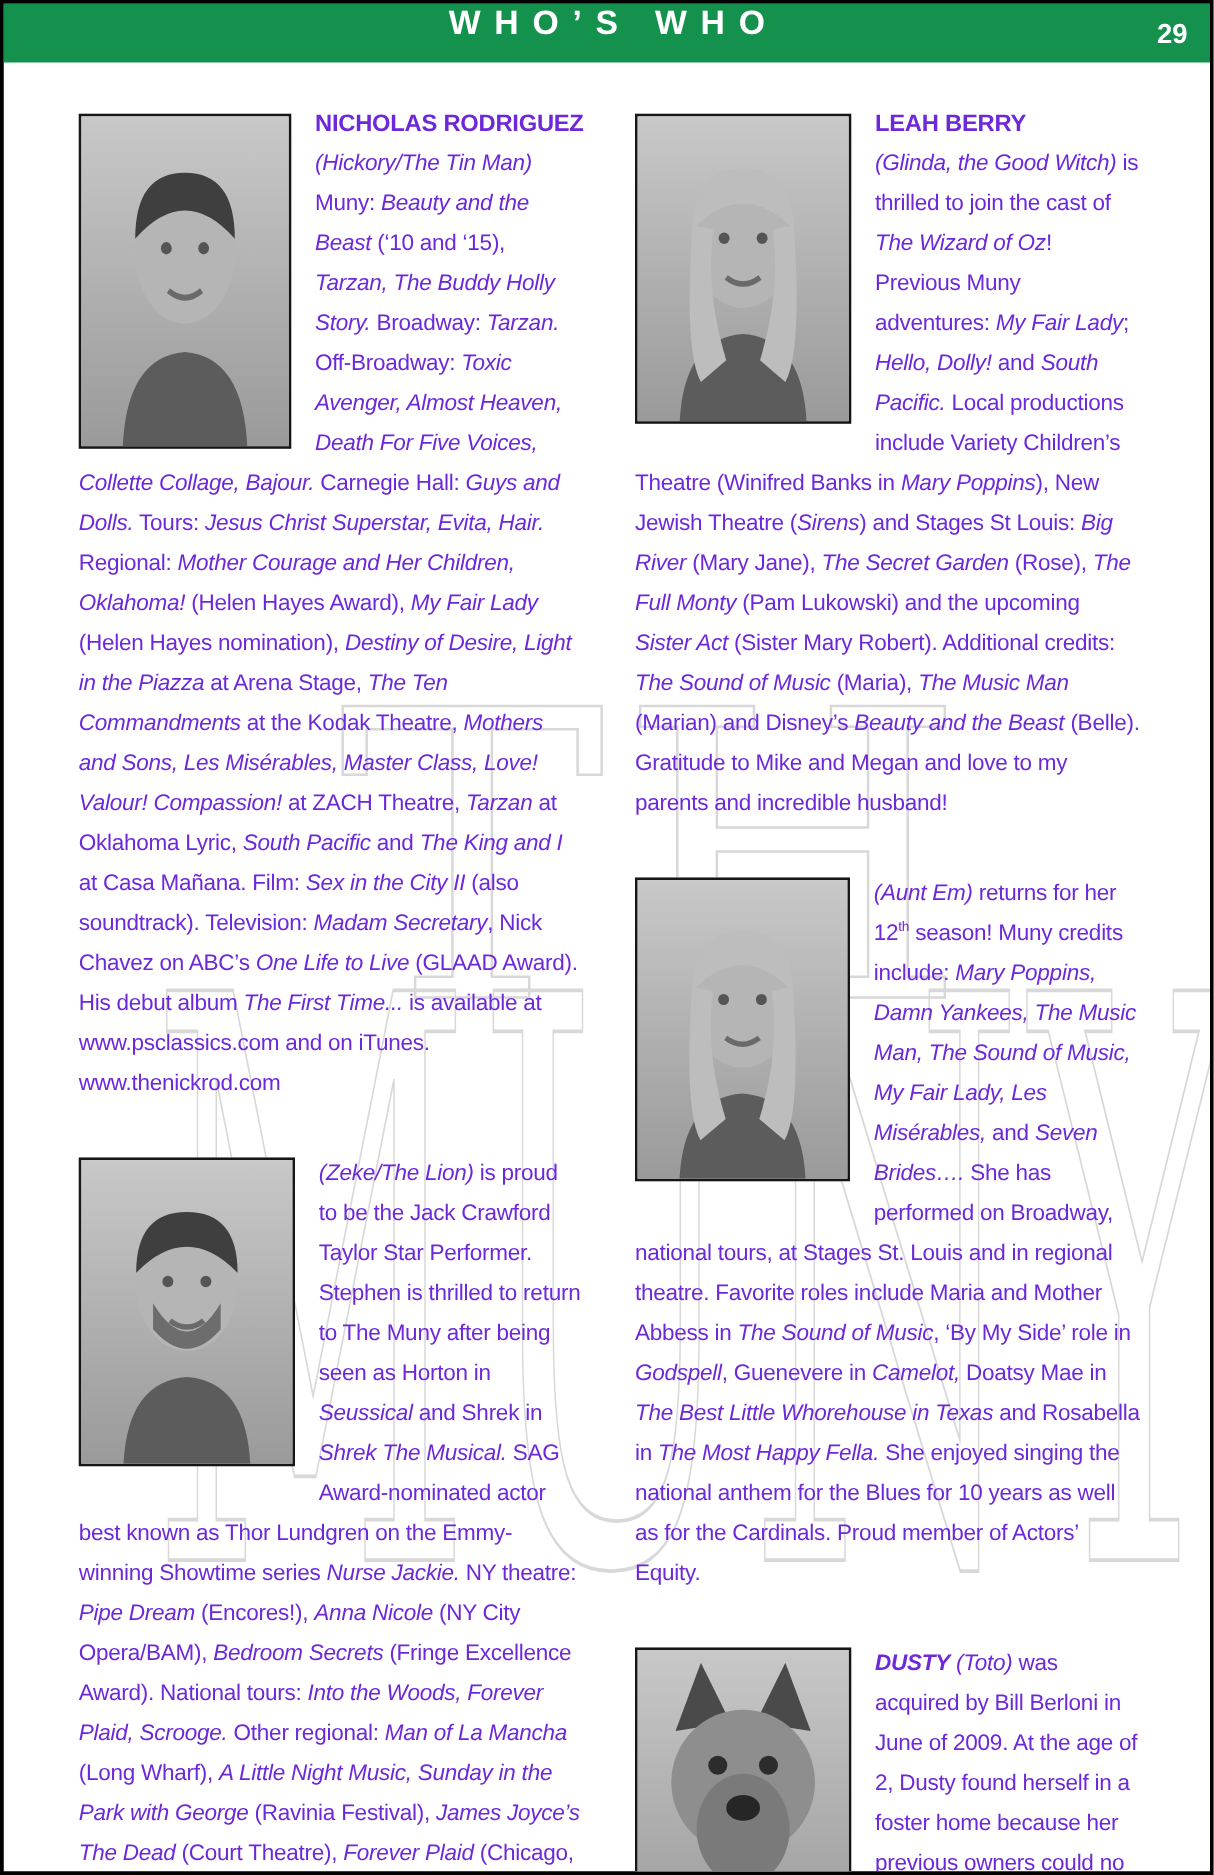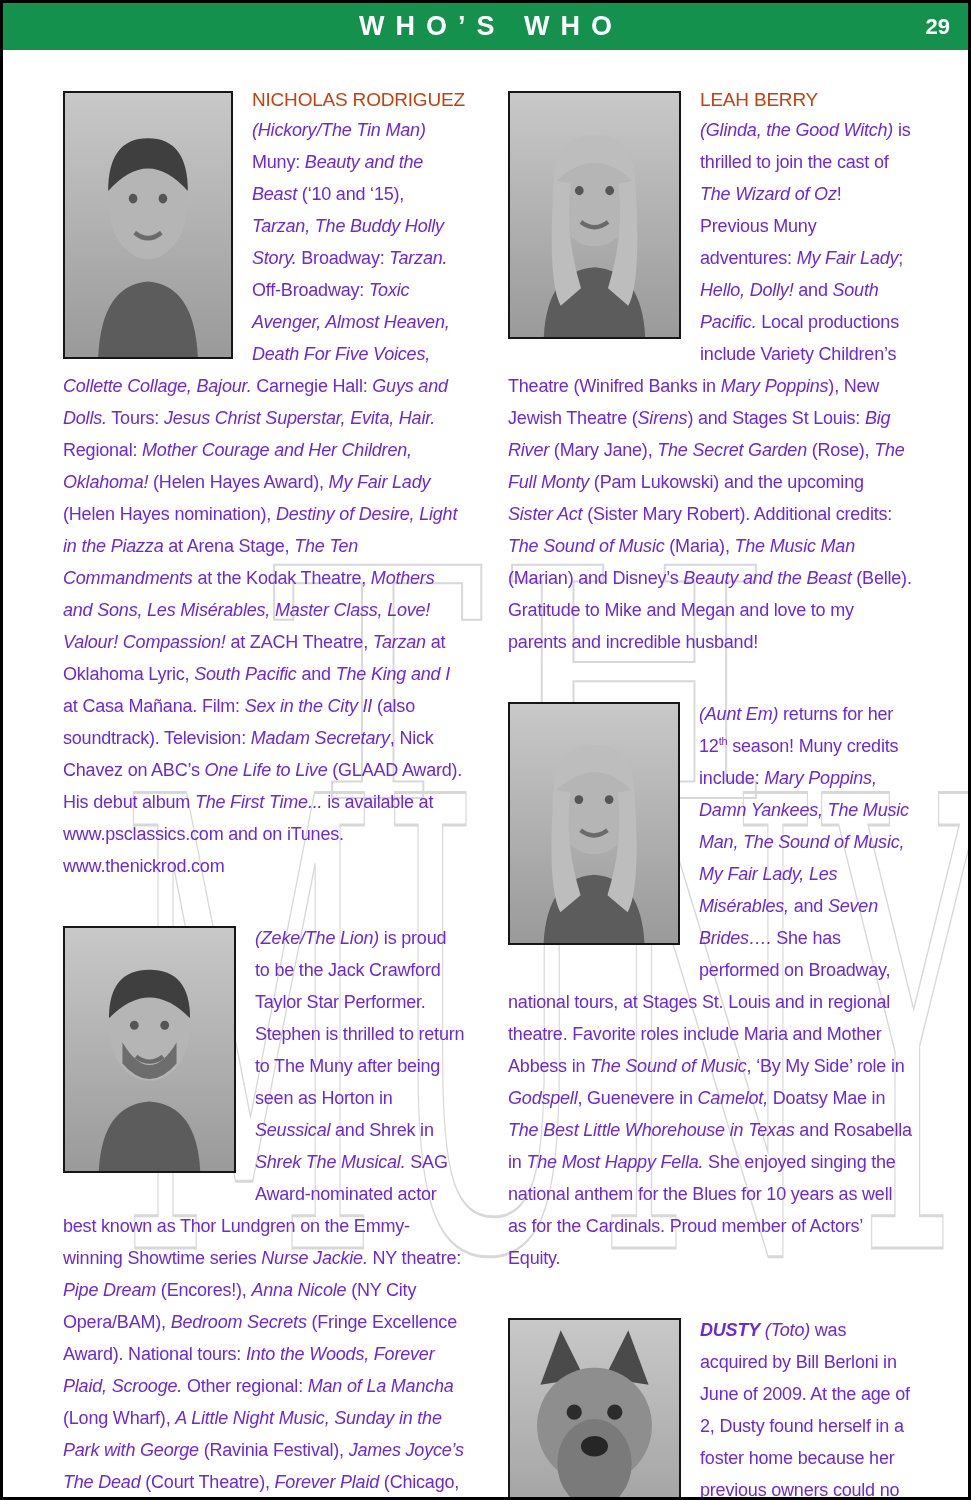--- a/index.html
+++ b/index.html
@@ -6,21 +6,21 @@
   .page{
     position:relative; width:971px; height:1500px; margin:0 auto;
     background:#ffffff; border:3px solid #000; box-sizing:border-box;
     overflow:hidden;
     font-family:"Liberation Sans", sans-serif;
     color:#1d1d1d;
   }
   
   .topbar{
     position:absolute; left:0; top:0; right:0; height:47px;
-    display:flex; align-items:center; justify-content:center;
+    display:flex; align-items:flex-start; justify-content:center;
   }
   .topbar-title{
     color:#fff; font-weight:700; font-size:27px; letter-spacing:11px;
     text-indent:11px;
   }
   .topbar-page{
     position:absolute; right:18px; top:0; line-height:47px;
     color:#fff; font-weight:700; font-size:22px;
   }
   
@@ -36,22 +36,22 @@
   .bio{ position:relative; margin:0 0 40px 0; }
   .bio::after{ content:""; display:block; clear:both; }
   .photo{
     float:left; margin:4px 19px 10px 0;
     border:2px solid #161616; box-sizing:border-box;
     position:relative; z-index:2; background:#cfcfcf;
   }
   .photo svg{ display:block; width:100%; height:100%; }
   .bio-name{
     margin:0 0 3px 0; padding-top:2px;
-    font-size:19px; font-weight:400; letter-spacing:-0.2px;
-    white-space:nowrap; color:#c2410c;
+    font-size:19px; font-weight:700; letter-spacing:-0.2px;
+    white-space:nowrap; color:#6d28d9;
     position:relative; z-index:2;
   }
   .bio-text{
     margin:0; font-size:18px; line-height:32px; letter-spacing:-0.2px;
     color:#6d28d9; position:relative; z-index:2;
   }
   .bio-text .it{ font-style:italic; }
   .bio-text .bd{ font-weight:700;font-style:italic; }
   .bio-text sup{ font-size:11px; line-height:0; vertical-align:super; }
 </style>

